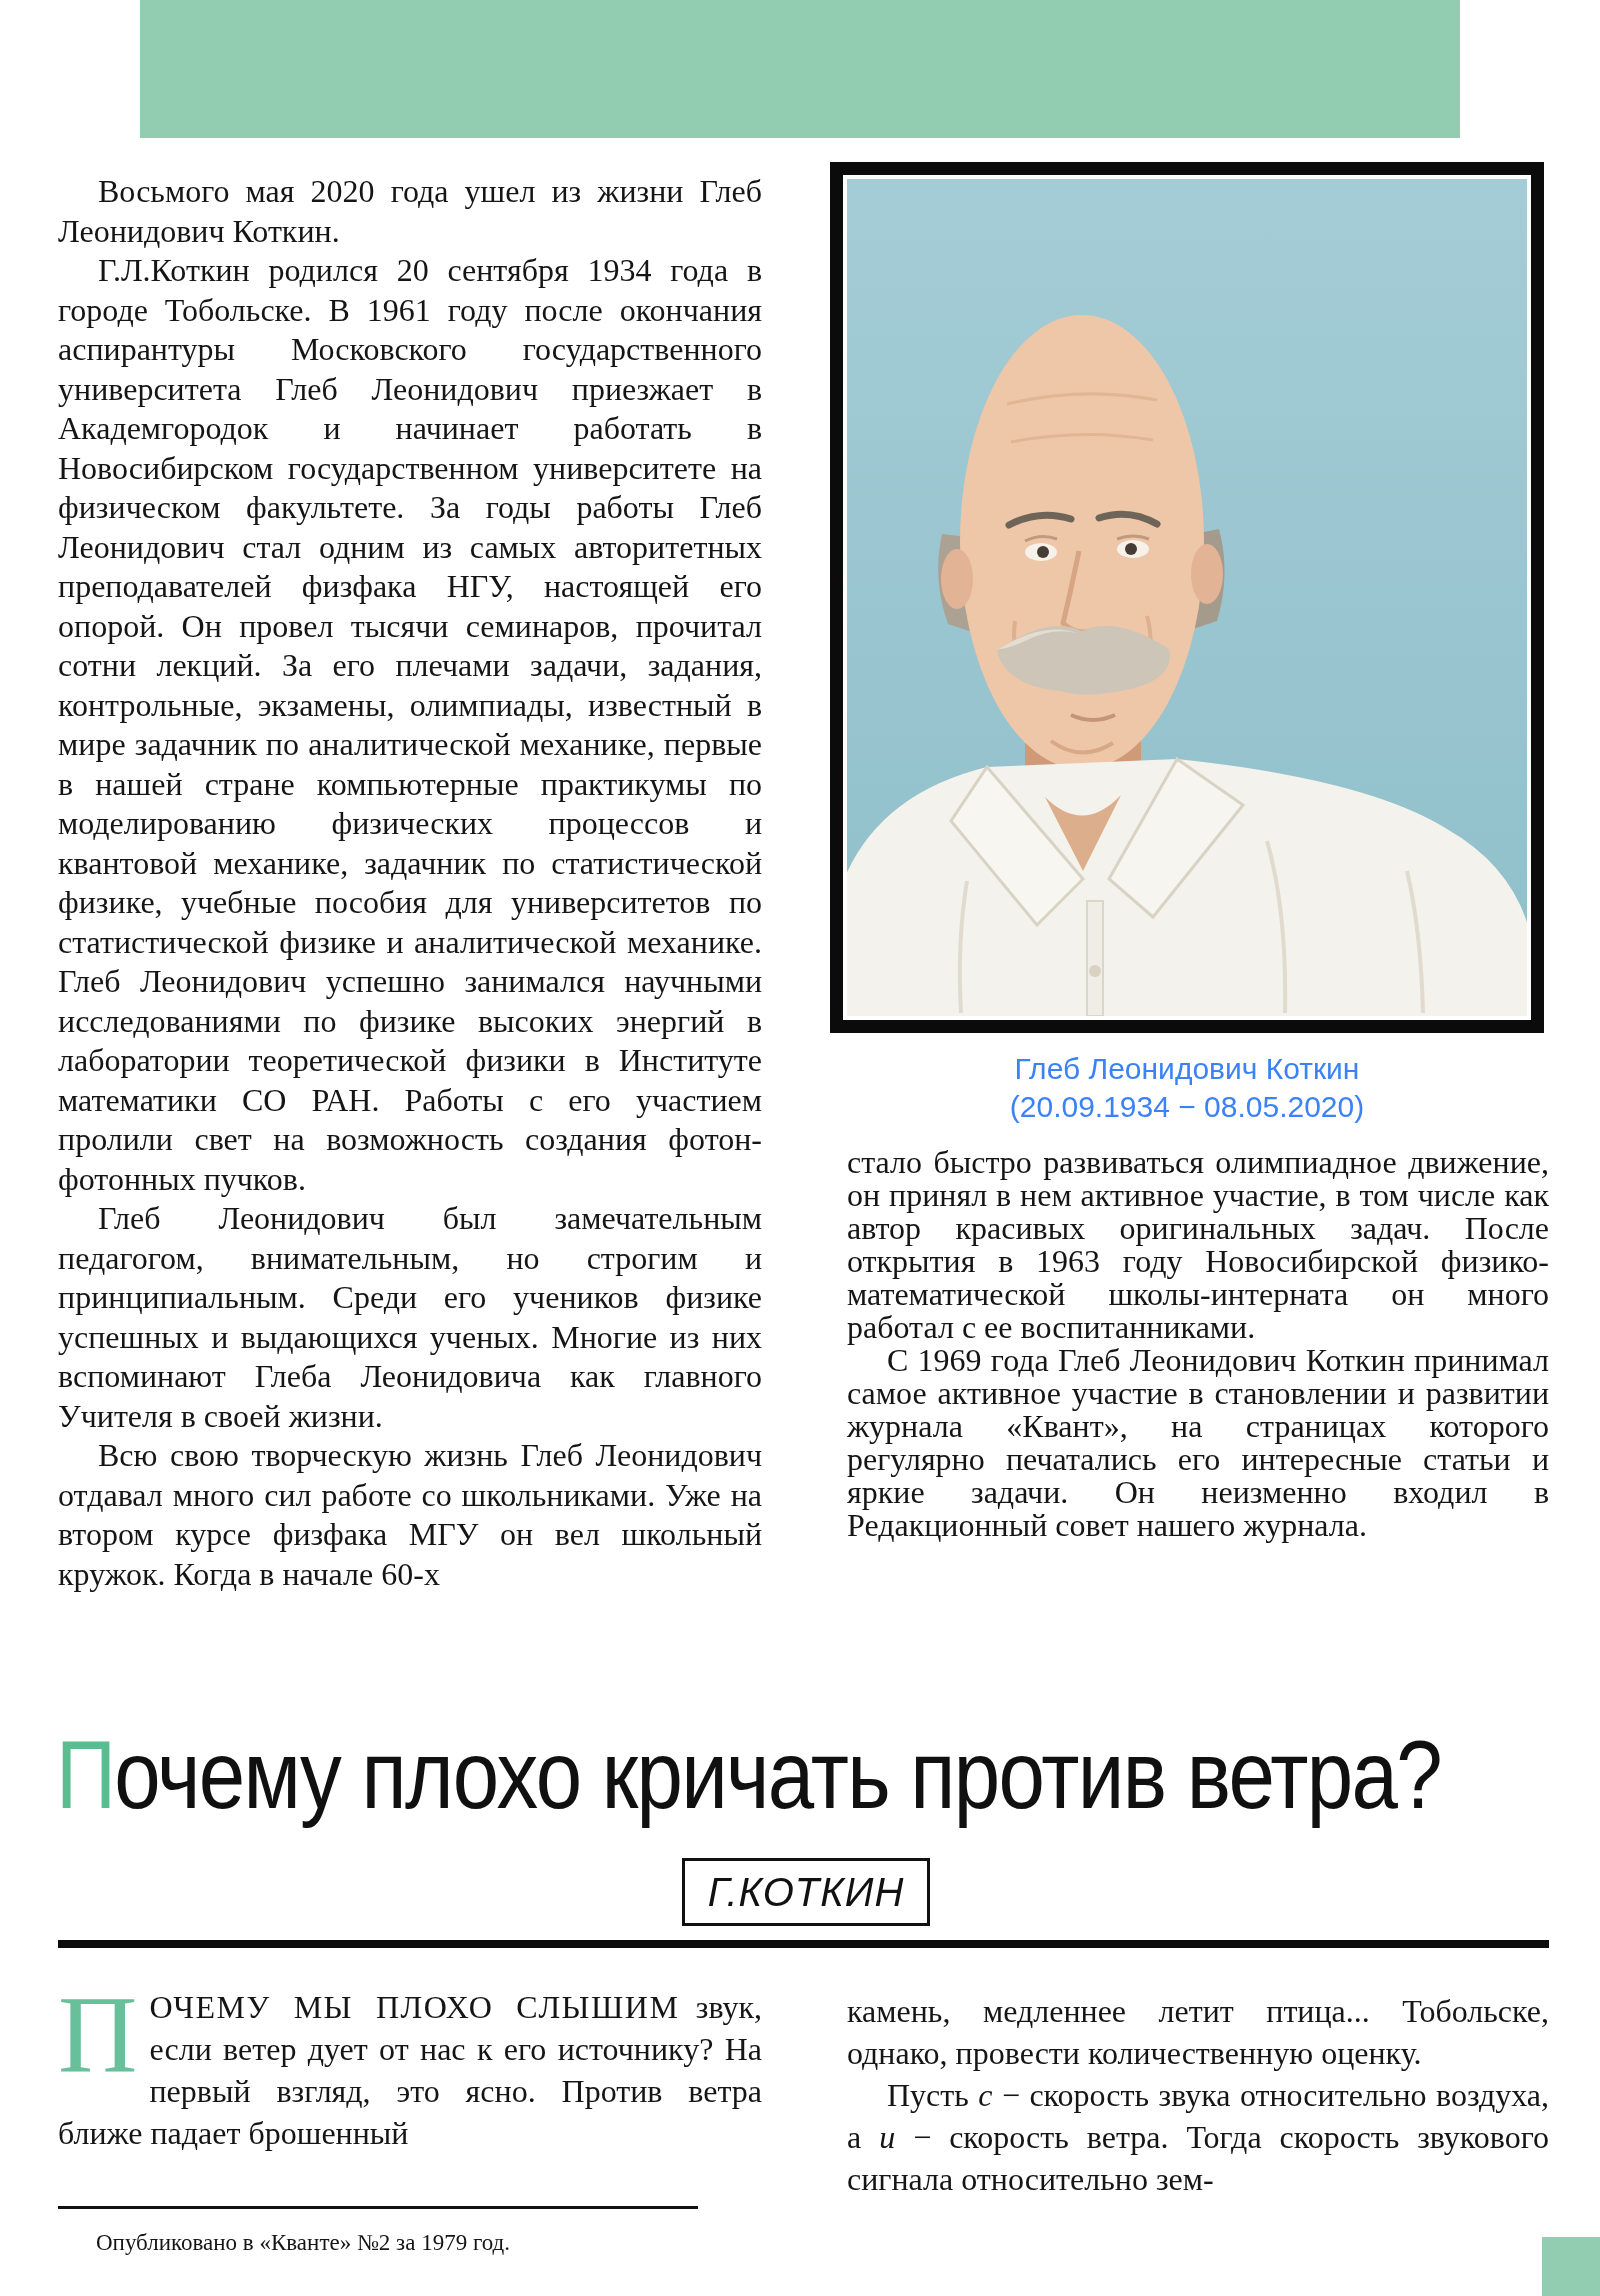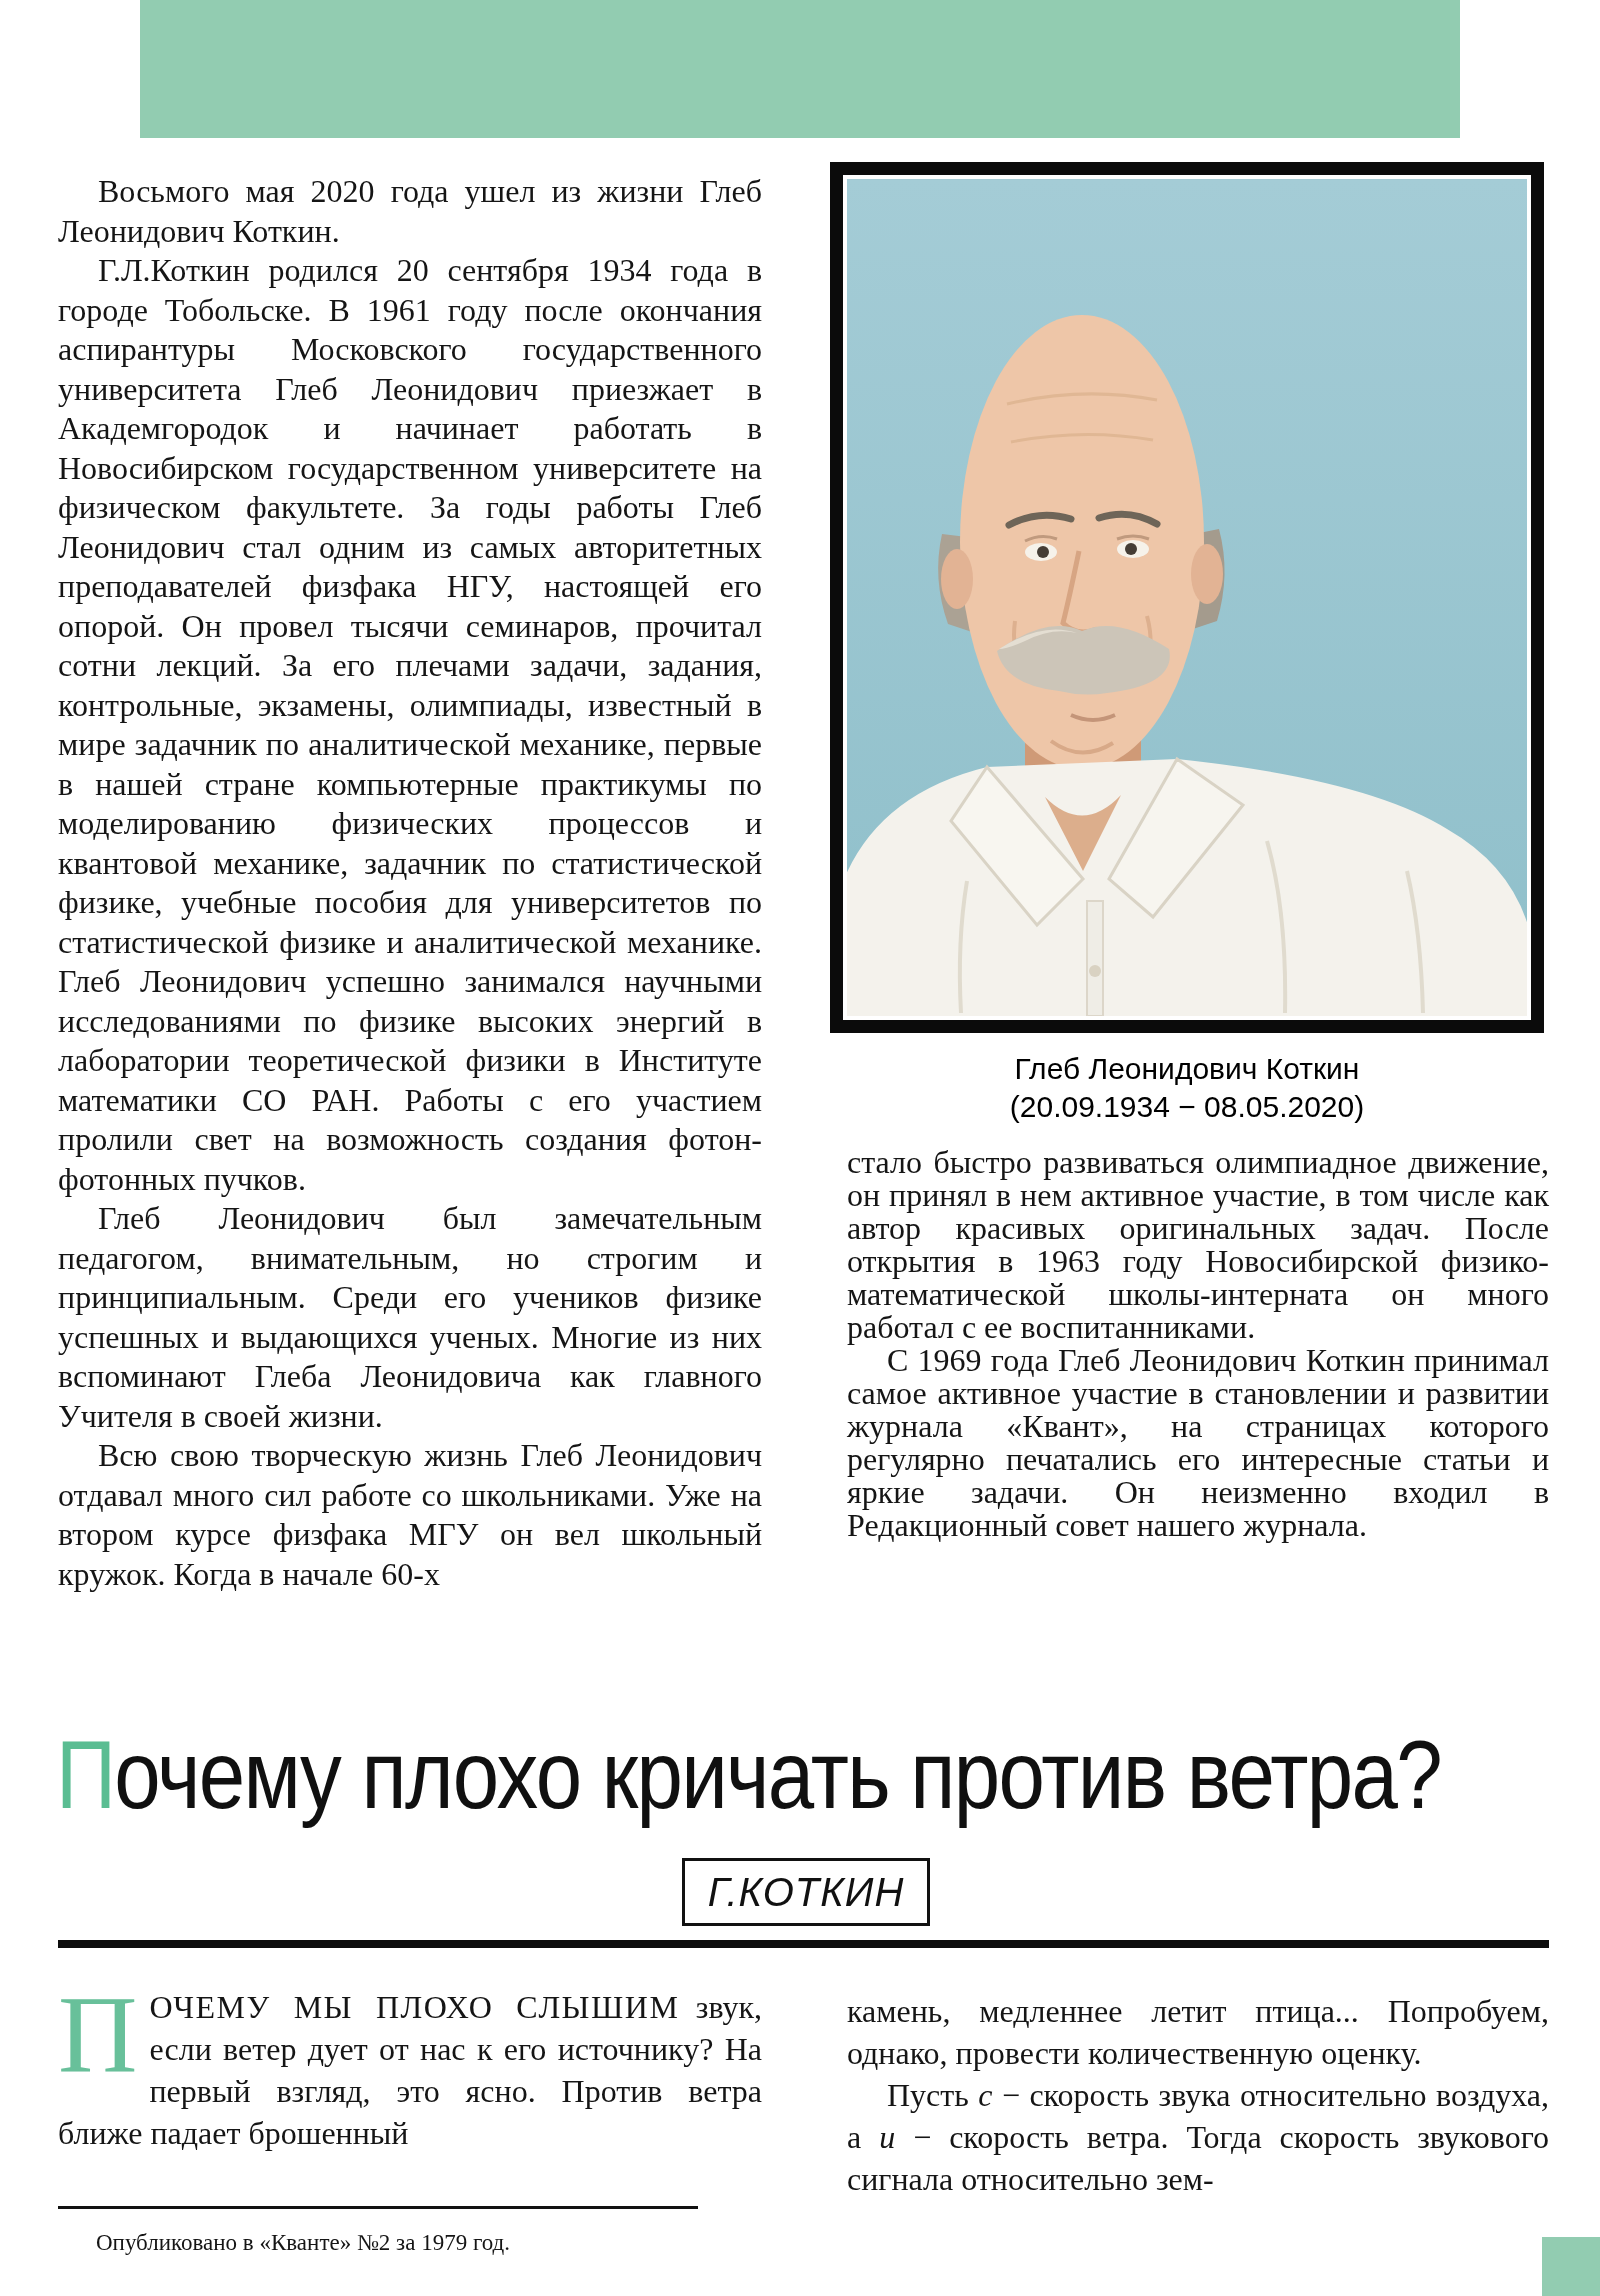--- a/index.html
+++ b/index.html
@@ -15,21 +15,21 @@
   .col p.ind{text-indent:40px;}
   .obit-left{left:58px;top:172px;width:704px;line-height:39.5px;}
   .obit-right{left:847px;top:1146px;width:702px;line-height:33px;}
 
   
   .photo{position:absolute;left:830px;top:162px;width:714px;height:871px;margin:0;
          box-sizing:border-box;border:13px solid #0b0b0b;background:#ffffff;padding:4px;}
   .photo svg{display:block;width:100%;height:100%;}
 
   .caption{position:absolute;left:830px;top:1050px;width:714px;text-align:center;
-           font-family:"Liberation Sans",sans-serif;font-size:30px;line-height:38px;color:#000000;}
+           font-family:"Liberation Sans",sans-serif;font-size:30px;line-height:38px;color:#3b82f6;}
 
   
   .title{position:absolute;left:56px;top:1724px;margin:0;white-space:nowrap;
          font-family:"Liberation Sans",sans-serif;font-weight:400;font-size:97px;line-height:1.05;
          letter-spacing:-2px;color:#101010;transform:scaleX(0.86);transform-origin:left top;}
   .title .tgreen{color:#5abd92;}
 
   .author-box{position:absolute;left:682px;top:1858px;width:248px;height:68px;box-sizing:border-box;
               border:3px solid #111;display:flex;align-items:center;justify-content:center;}
   .author-box span{font-family:"Liberation Sans",sans-serif;font-weight:normal;font-style:italic;
@@ -142,21 +142,21 @@
     <span>Г.КОТКИН</span>
   </div>
 
   <div class="thick-rule"></div>
 
   <section class="art art-left">
     <p><span class="dropcap">П</span><span class="lead-caps">ОЧЕМУ МЫ ПЛОХО СЛЫШИМ</span><span> звук, если ветер дует от нас к его источнику? На первый взгляд, это ясно. Против ветра ближе падает брошенный</span></p>
   </section>
 
   <section class="art art-right">
-    <p>камень, медленнее летит птица... Попробуем, однако, провести количественную оценку.</p>
+    <p>камень, медленнее летит птица... Тобольске, однако, провести количественную оценку.</p>
     <p class="ind"><span>Пусть </span><i>c</i><span> − скорость звука относительно воздуха, а </span><i>u</i><span> − скорость ветра. Тогда скорость звукового сигнала относительно зем-</span></p>
   </section>
 
   <div class="foot-rule"></div>
   <p class="footnote">Опубликовано в «Кванте» №2 за 1979 год.</p>
 
   <div class="corner-square"></div>
 
 </div>
 

